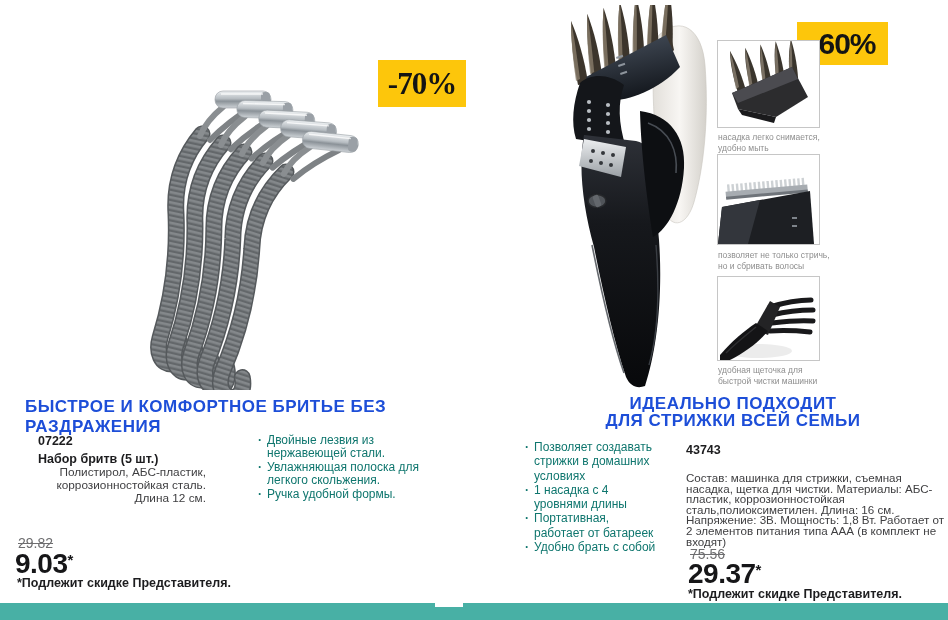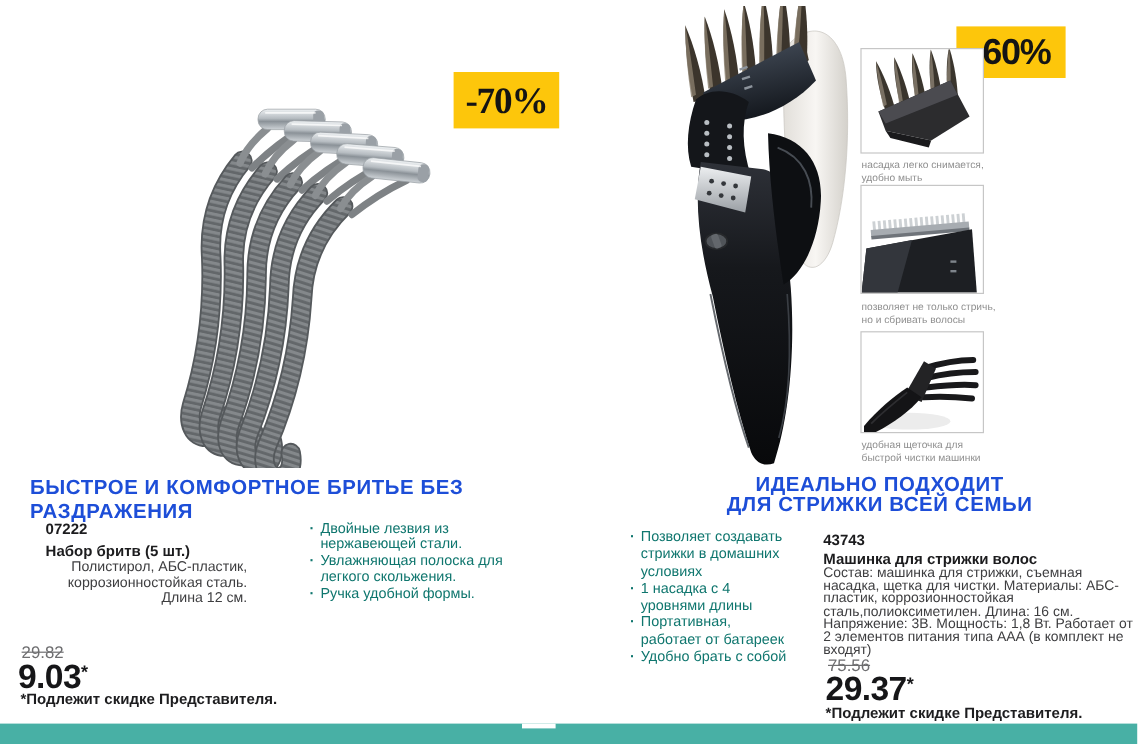--- a/index.html
+++ b/index.html
@@ -269,21 +269,20 @@
   </div>
 
   <ul id="right-features" class="features">
     <li>Позволяет создавать стрижки в домашних условиях</li>
     <li>1 насадка с 4 уровнями длины</li>
     <li>Портативная, работает от батареек</li>
     <li>Удобно брать с собой</li>
   </ul>
 
   <div id="right-code" class="abs code">43743</div>
-  <div id="right-name" class="abs pname">Машинка для стрижки волос</div>
   <div id="right-desc" class="abs desc">Состав: машинка для стрижки, съемная насадка, щетка для чистки. Материалы: АБС-пластик, коррозионностойкая сталь,полиоксиметилен. Длина: 16 см. Напряжение: 3В. Мощность: 1,8 Вт. Работает от 2 элементов питания типа ААА (в комплект не входят)</div>
 
   <div id="right-old-price" class="old-price">75.56</div>
   <div id="right-price" class="price"><span>29.37</span><sup>*</sup></div>
   <div id="right-disclaimer" class="disclaimer">*Подлежит скидке Представителя.</div>
 
   <div id="footer-bar"></div>
   <div id="footer-notch"></div>
 </div>
 

